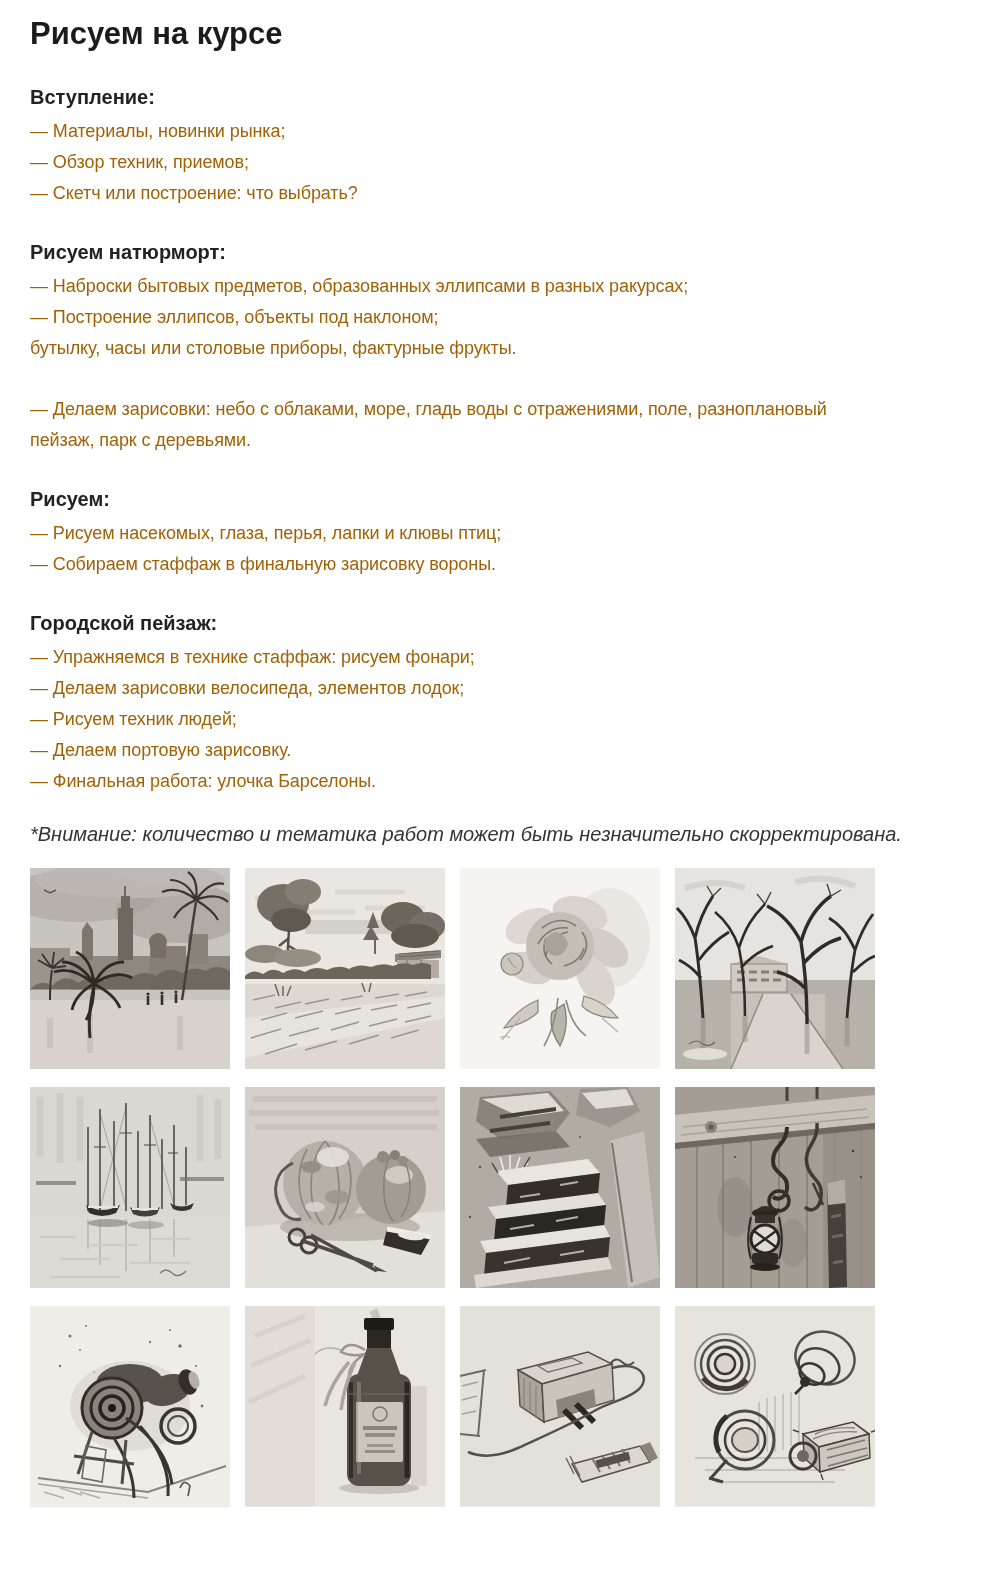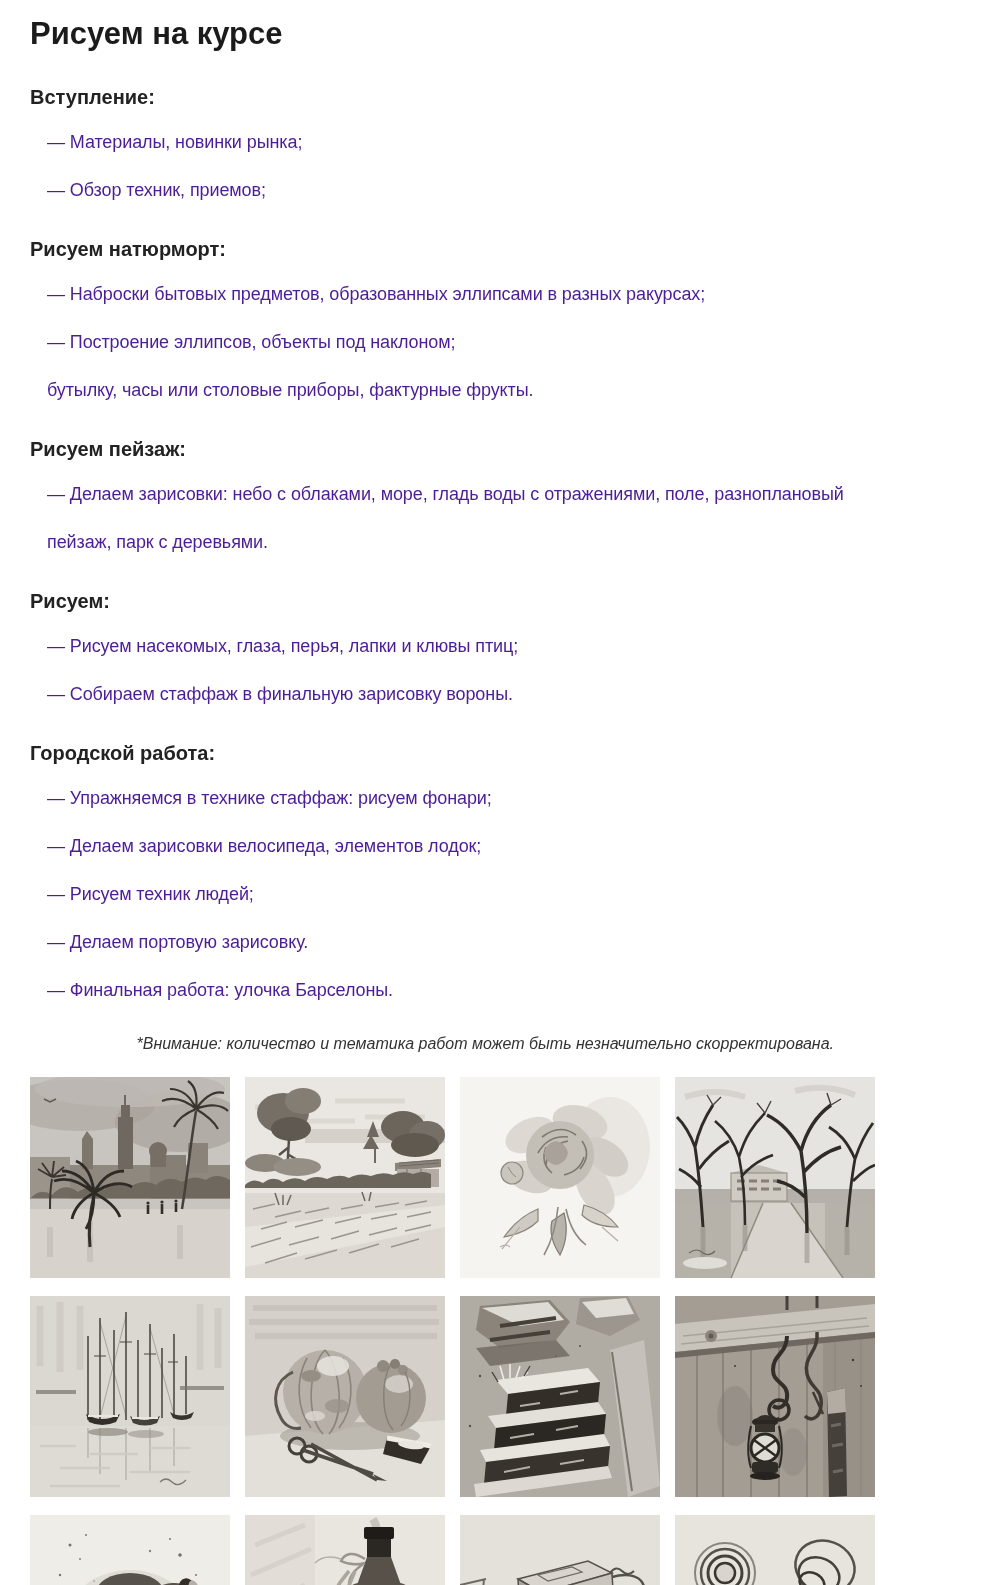--- a/index.html
+++ b/index.html
@@ -1,59 +1,59 @@
 <!DOCTYPE html>
 <html><head>
 <meta charset="utf-8">
 <style>
   html,body{margin:0;padding:0;background:#ffffff;}
   .page{width:864px;box-sizing:border-box;padding:14px 30px 15px;font-family:"Liberation Sans",sans-serif;}
   h1.title{font-size:31px;line-height:40px;font-weight:700;color:#1b1b1b;margin:0;}
   section.course-section{margin-top:30px;}
   h2.sec-h{font-size:20px;line-height:26px;font-weight:700;color:#222222;margin:0 0 6px;}
-  p.line{font-size:18px;line-height:31px;color:#4c1d95;margin:17px;white-space:nowrap;letter-spacing:-0.1px;}
-  p.note{margin:22px 0 0;font-size:16px;line-height:31px;color:#333333;font-style:italic;white-space:nowrap;text-align:right;}
+  p.line{font-size:18px;line-height:31px;color:#a16207;margin:0;white-space:nowrap;letter-spacing:-0.1px;}
+  p.note{margin:22px 0 0;font-size:20px;line-height:31px;color:#333333;font-style:italic;white-space:nowrap;}
   .gallery{margin-top:18px;display:grid;grid-template-columns:repeat(4,200px);grid-auto-rows:201px;gap:18px 15px;}
   figure.art{margin:0;width:200px;height:201px;overflow:hidden;background:#eceae6;}
   figure.art svg{display:block;}
 </style>
 </head>
 <body>
 
 <div class="page">
 
   <h1 class="title">Рисуем на курсе</h1>
 
   <section class="course-section">
     <h2 class="sec-h">Вступление:</h2>
     <p class="line">— Материалы, новинки рынка;</p>
     <p class="line">— Обзор техник, приемов;</p>
+    <p class="line">— Скетч или построение: что выбрать?</p>
   </section>
 
   <section class="course-section">
     <h2 class="sec-h">Рисуем натюрморт:</h2>
     <p class="line">— Наброски бытовых предметов, образованных эллипсами в разных ракурсах;</p>
     <p class="line">— Построение эллипсов, объекты под наклоном;</p>
     <p class="line">бутылку, часы или столовые приборы, фактурные фрукты.</p>
   </section>
 
   <section class="course-section">
-    <h2 class="sec-h">Рисуем пейзаж:</h2>
     <p class="line">— Делаем зарисовки: небо с облаками, море, гладь воды с отражениями, поле, разноплановый</p>
     <p class="line">пейзаж, парк с деревьями.</p>
   </section>
 
   <section class="course-section">
     <h2 class="sec-h">Рисуем:</h2>
     <p class="line">— Рисуем насекомых, глаза, перья, лапки и клювы птиц;</p>
     <p class="line">— Собираем стаффаж в финальную зарисовку вороны.</p>
   </section>
 
   <section class="course-section">
-    <h2 class="sec-h">Городской работа:</h2>
+    <h2 class="sec-h">Городской пейзаж:</h2>
     <p class="line">— Упражняемся в технике стаффаж: рисуем фонари;</p>
     <p class="line">— Делаем зарисовки велосипеда, элементов лодок;</p>
     <p class="line">— Рисуем техник людей;</p>
     <p class="line">— Делаем портовую зарисовку.</p>
     <p class="line">— Финальная работа: улочка Барселоны.</p>
   </section>
 
   <p class="note">*Внимание: количество и тематика работ может быть незначительно скорректирована.</p>
 
   <div class="gallery">

